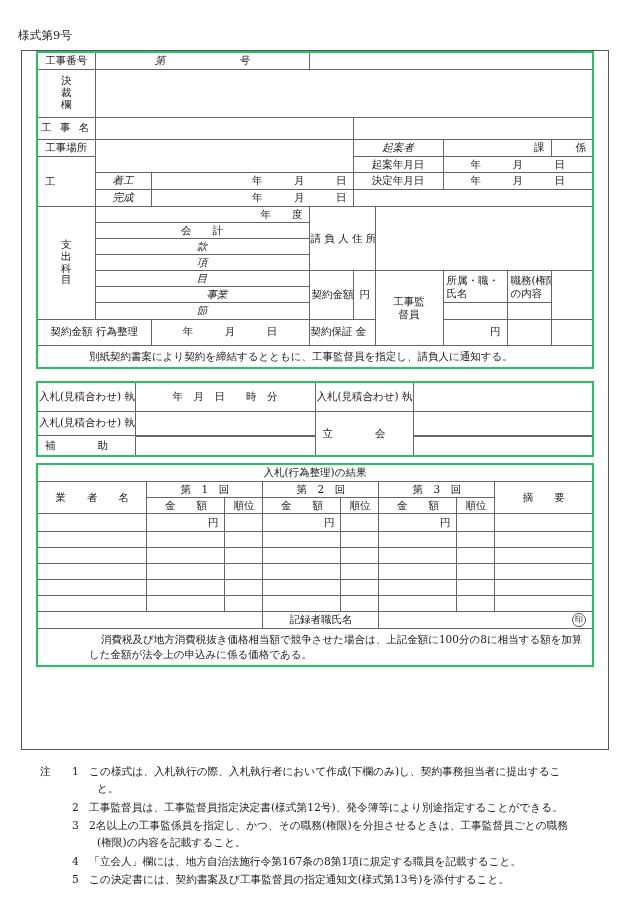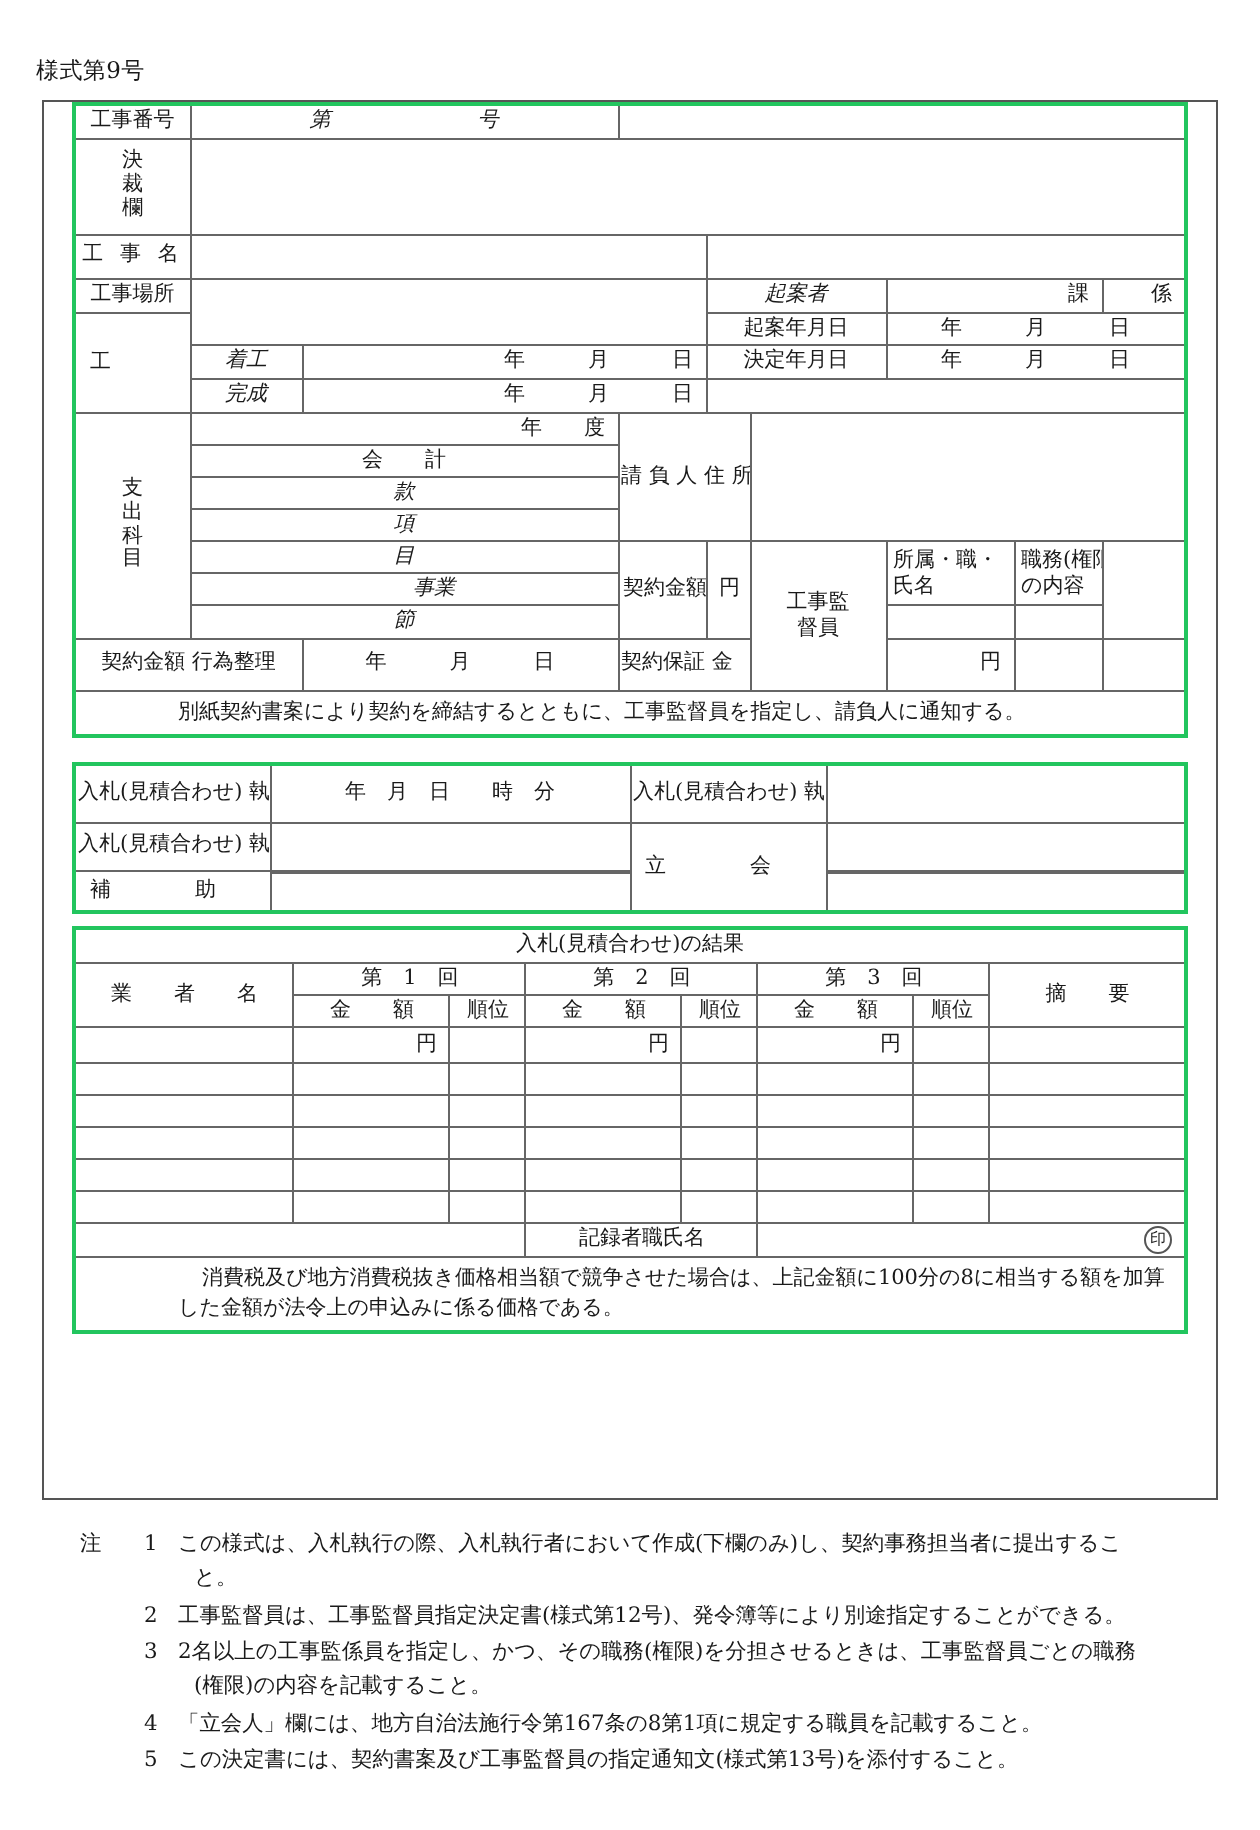--- a/index.html
+++ b/index.html
@@ -455,21 +455,21 @@
         <col style="width:78px">
         <col style="width:38px">
         <col style="width:78px">
         <col style="width:38px">
         <col style="width:98px">
       </colgroup>
 
       <tbody>
           <tr>
         <td colspan="8" style="height:17px;">
-          <span class="lbl">入札(見積合わせ)の結果</span>
+          <span class="lbl">入札(行為整理)の結果</span>
         </td>
       </tr>
 
       <tr>
         <td rowspan="2" style="height:16px;">
           <span class="lbl">業　　者　　名</span>
         </td>
         <td colspan="2">
           <span class="lbl">第　1　回</span>
         </td>

